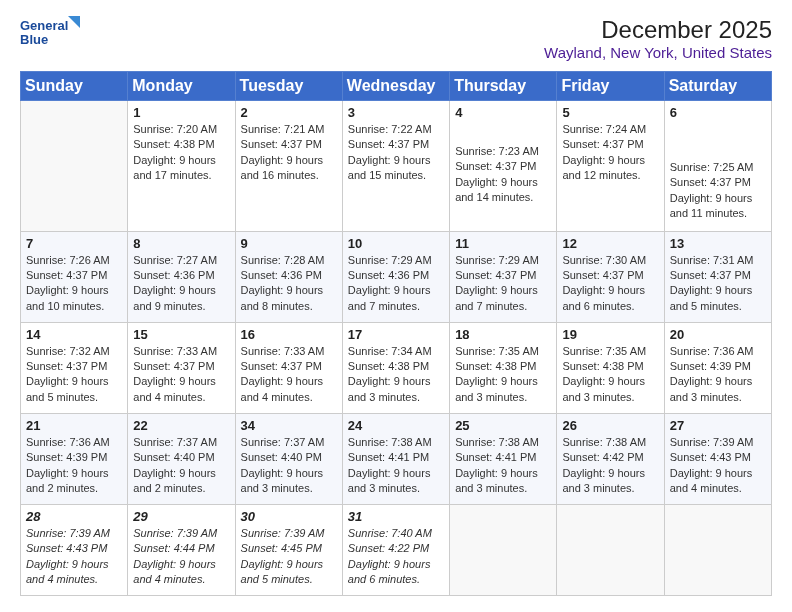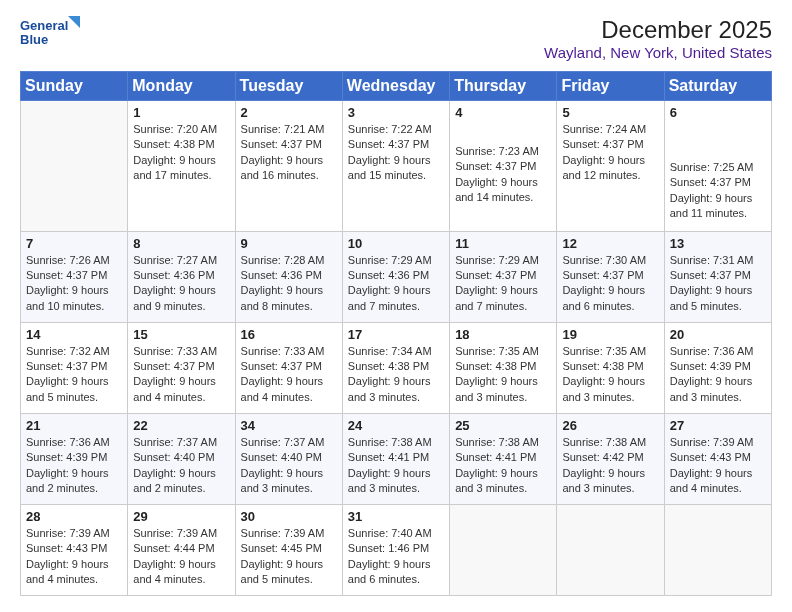--- a/index.html
+++ b/index.html
@@ -77,20 +77,21 @@
     .day-info {
       font-size: 11px;
       color: #333;
       line-height: 1.4;
     }
     .empty-cell {
       background: #f8f8f8 !important;
     }
     .last-row td {
       height: 75px;
+      font-style: italic;
     }
   </style>
 </head>
 <body>
 
 <div class="page">
   <div class="header">
     <div class="logo">
     <svg width="60" height="36" viewBox="0 0 60 36">
       <text x="0" y="14" font-size="13" font-weight="bold" fill="#1a4a9a" font-family="Arial">General</text>
@@ -333,21 +334,21 @@
           <td>
             <span class="day-number">30</span>
             <div class="day-info" style="white-space: pre-line;">Sunrise: 7:39 AM
 Sunset: 4:45 PM
 Daylight: 9 hours
 and 5 minutes.</div>
           </td>
           <td>
             <span class="day-number">31</span>
             <div class="day-info" style="white-space: pre-line;">Sunrise: 7:40 AM
-Sunset: 1:46 PM
+Sunset: 4:22 PM
 Daylight: 9 hours
 and 6 minutes.</div>
           </td>
           <td class="empty-cell"></td>
           <td class="empty-cell"></td>
           <td class="empty-cell"></td>
         </tr>
       </tbody>
   </table>
 </div>

